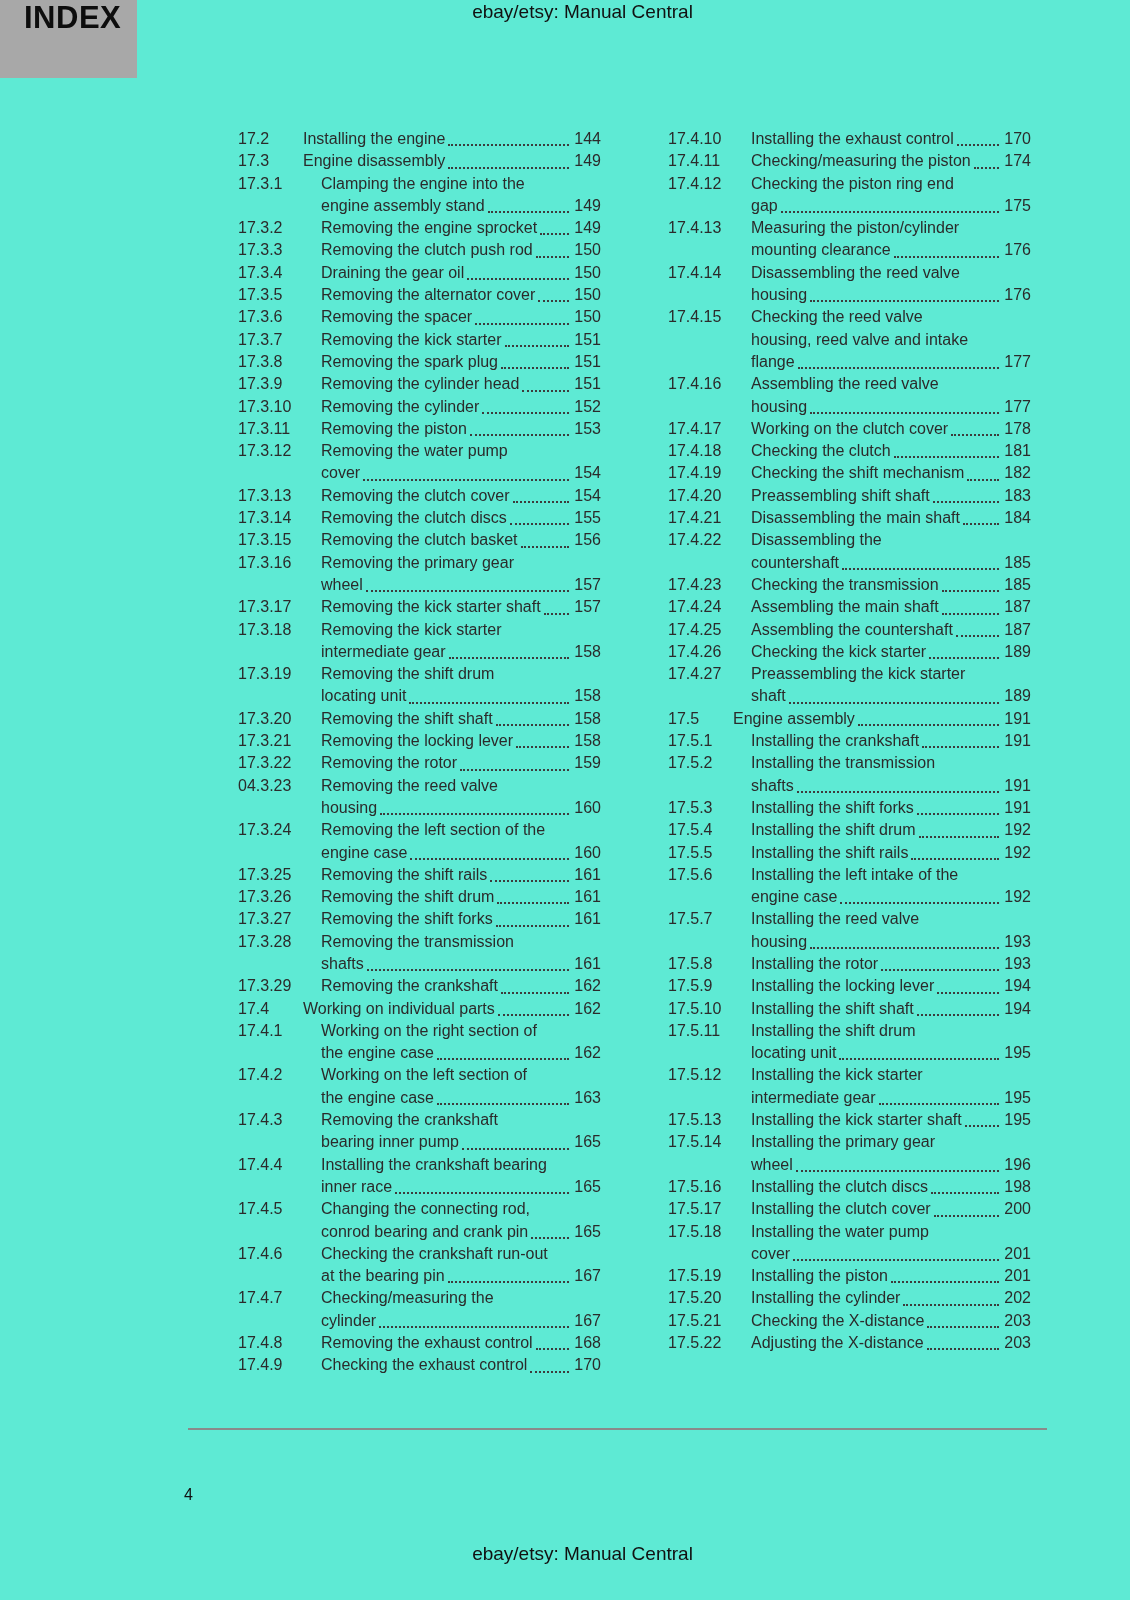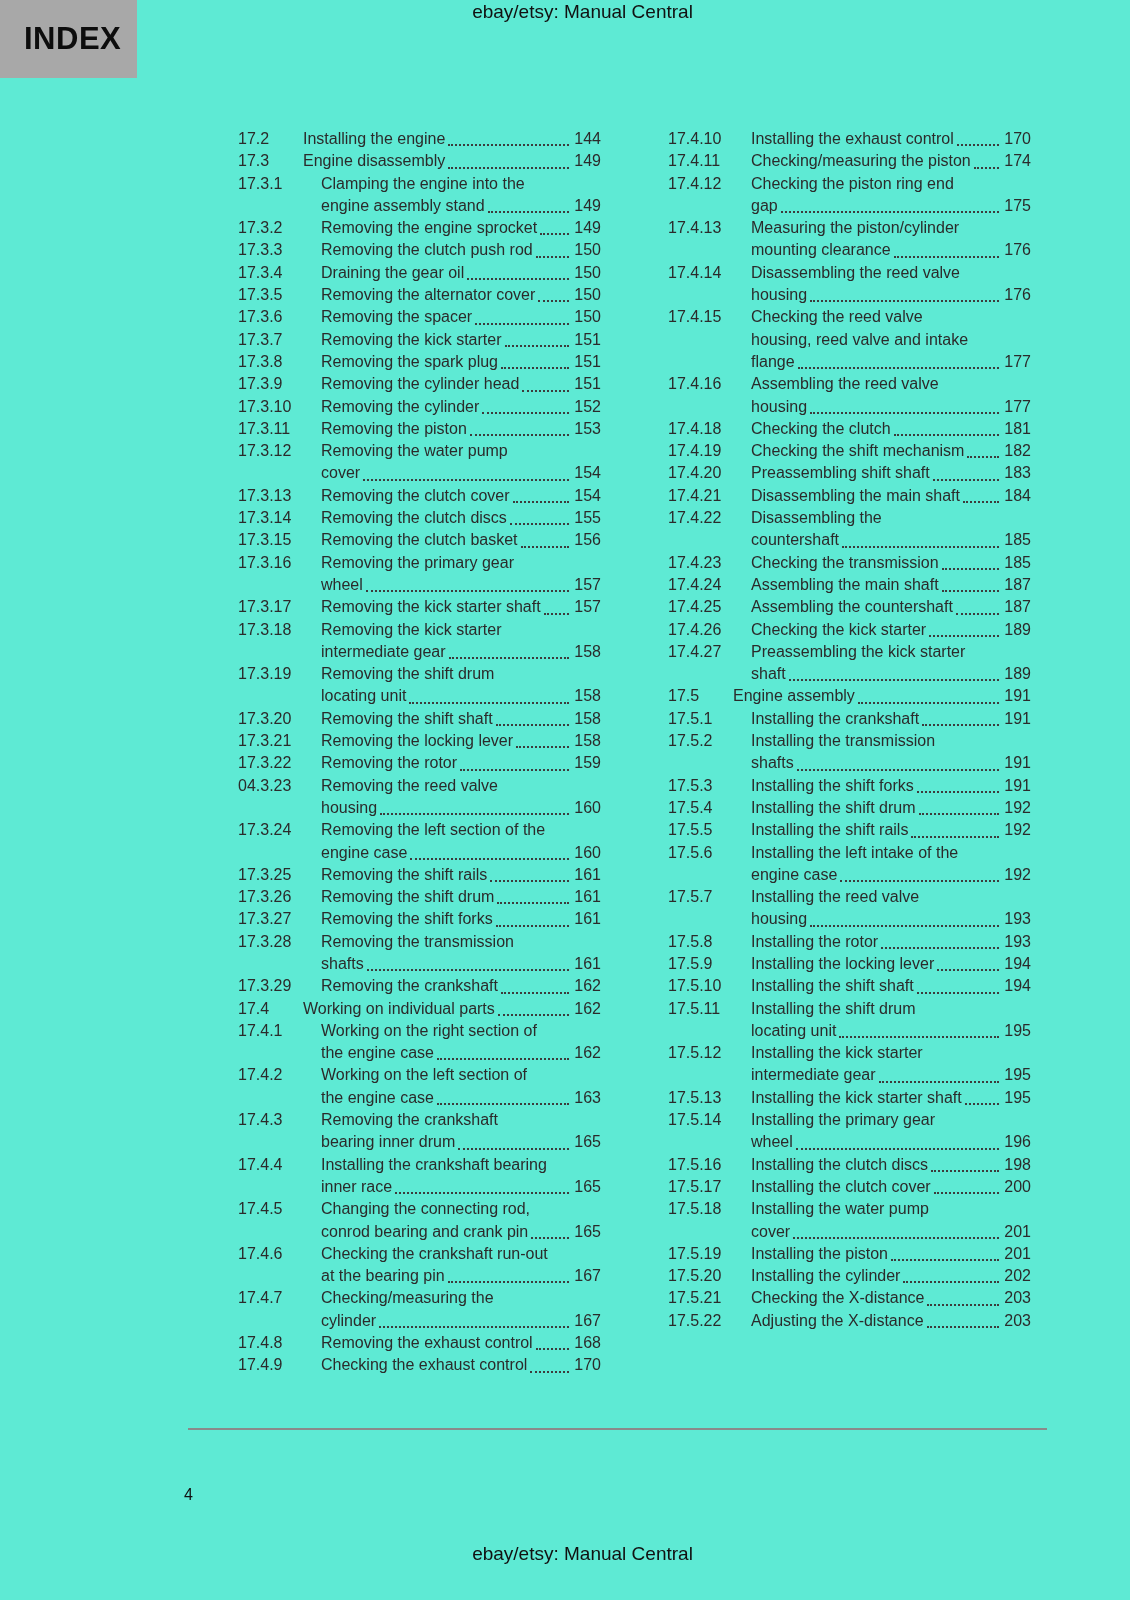--- a/index.html
+++ b/index.html
@@ -16,21 +16,21 @@
   .header-title{
     position:absolute;top:0;left:0;right:0;
     text-align:center;
     font-size:19px;color:#111;
     padding-top:1px;
   }
   .index-box{
     position:absolute;top:0;left:0;
     width:137px;height:78px;
     background:#a8a8a8;
-    display:flex;align-items:center;
+    display:flex;align-items:flex-start;
   }
   .index-box .label{
     font-size:31px;font-weight:700;color:#0d0d0d;
     padding-left:24px;letter-spacing:0.5px;
   }
   .toc{
     position:absolute;top:128px;left:238px;
     display:flex;gap:67px;
   }
   .col{width:363px;}
@@ -420,21 +420,21 @@
               <span class="leader"></span>
               <span class="pg">163</span>
             </div>
           </div>
         </div>
         <div class="entry sub">
           <span class="num">17.4.3</span>
           <div class="body">
             <div class="line">Removing the crankshaft</div>
             <div class="line last">
-              <span class="txt">bearing inner drum</span>
+              <span class="txt">bearing inner pump</span>
               <span class="leader"></span>
               <span class="pg">165</span>
             </div>
           </div>
         </div>
         <div class="entry sub">
           <span class="num">17.4.4</span>
           <div class="body">
             <div class="line">Installing the crankshaft bearing</div>
             <div class="line last">
@@ -565,20 +565,30 @@
           </div>
         </div>
         <div class="entry sub">
           <span class="num">17.4.16</span>
           <div class="body">
             <div class="line">Assembling the reed valve</div>
             <div class="line last">
               <span class="txt">housing</span>
               <span class="leader"></span>
               <span class="pg">177</span>
+            </div>
+          </div>
+        </div>
+        <div class="entry sub">
+          <span class="num">17.4.17</span>
+          <div class="body">
+            <div class="line last">
+              <span class="txt">Working on the clutch cover</span>
+              <span class="leader"></span>
+              <span class="pg">178</span>
             </div>
           </div>
         </div>
         <div class="entry sub">
           <span class="num">17.4.18</span>
           <div class="body">
             <div class="line last">
               <span class="txt">Checking the clutch</span>
               <span class="leader"></span>
               <span class="pg">181</span>

